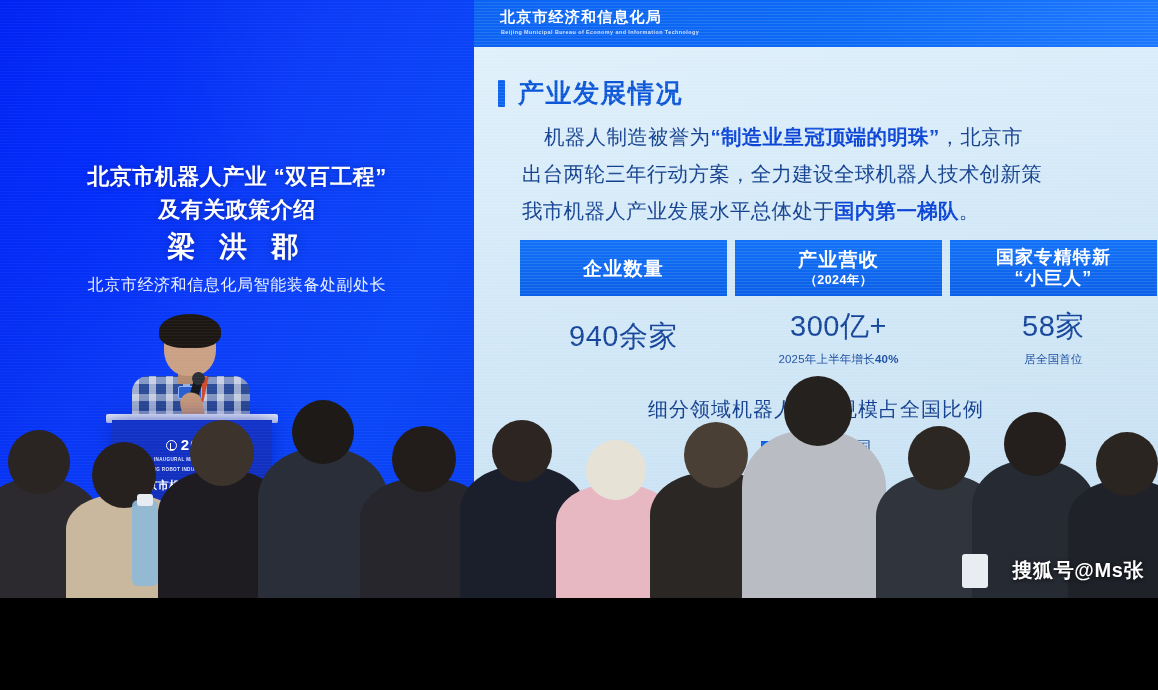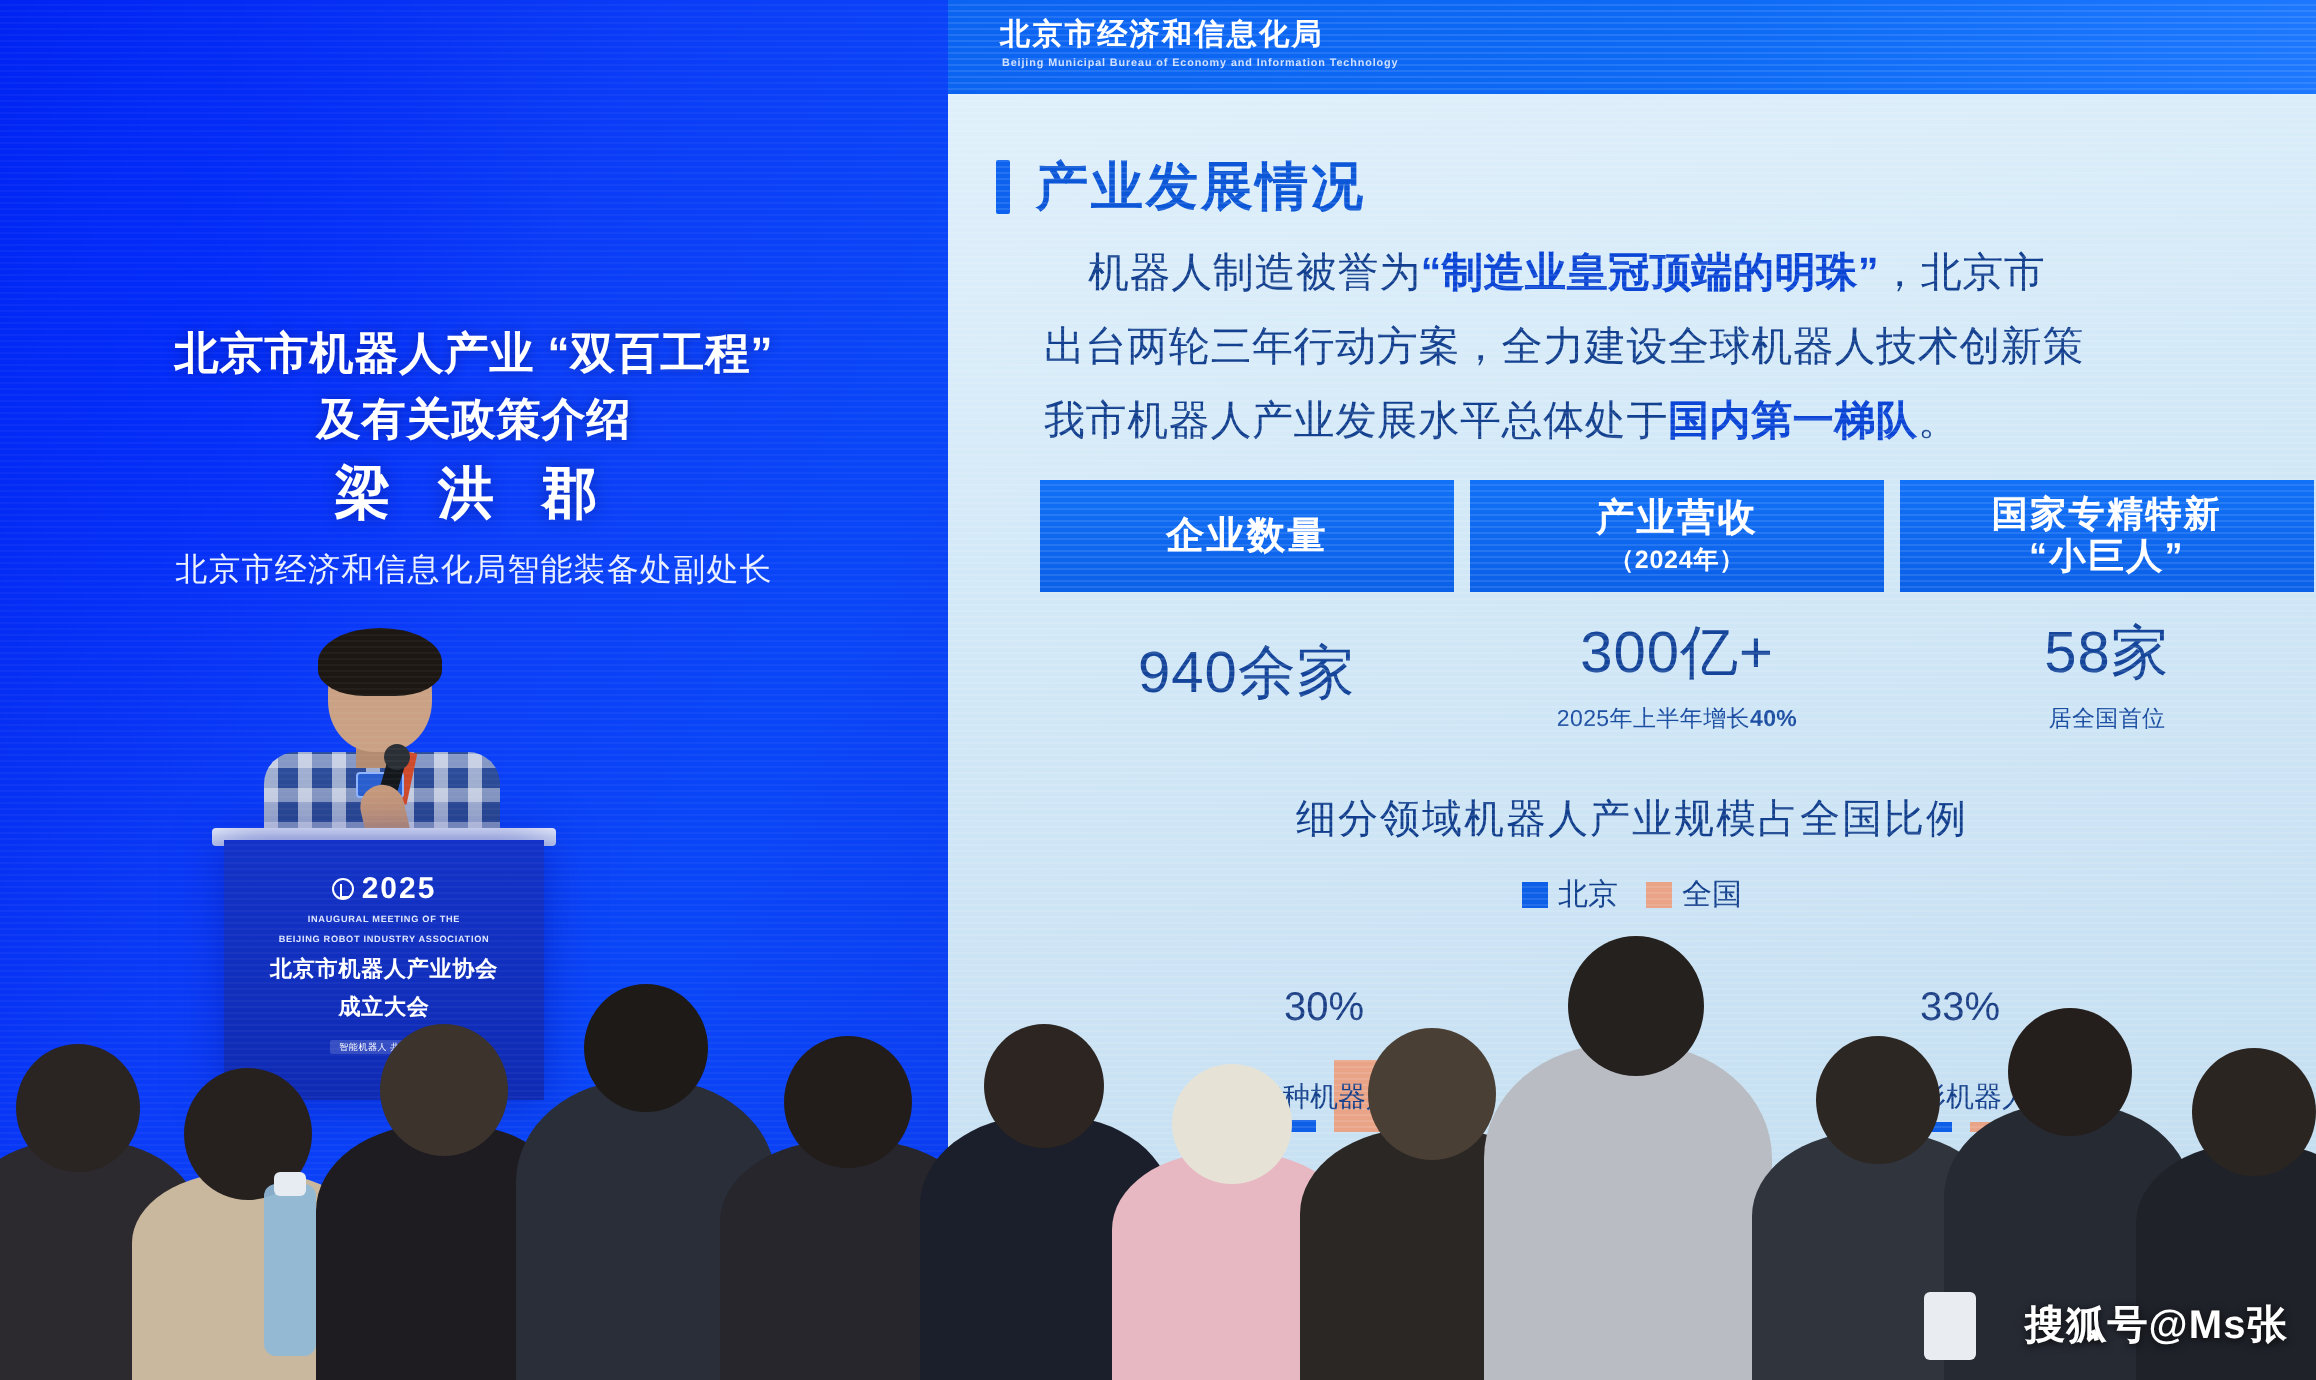--- a/index.html
+++ b/index.html
@@ -1,19 +1,19 @@
 <!DOCTYPE html>
 <html><head>
 <meta charset="utf-8">
 <style>
   * { margin:0; padding:0; box-sizing:border-box; }
   html,body { width:1158px; height:690px; overflow:hidden; background:#000; }
   body { font-family:"Liberation Sans","DejaVu Sans",sans-serif; }
 
-  #stage { position:relative; width:1158px; height:690px; overflow:hidden; }
+  #stage { position:relative; width:1158px; height:598px; overflow:hidden; }
 
   
   #left-screen{
     position:absolute; left:0; top:0; width:474px; height:690px;
     background:
       radial-gradient(ellipse 60% 50% at 18% 22%, rgba(0,40,255,.55), rgba(0,0,0,0) 70%),
       linear-gradient(115deg,#0022f0 0%,#0b3cf7 42%,#0a46f8 70%,#0b3bef 100%);
     overflow:hidden;
   }
   #left-screen::after{

